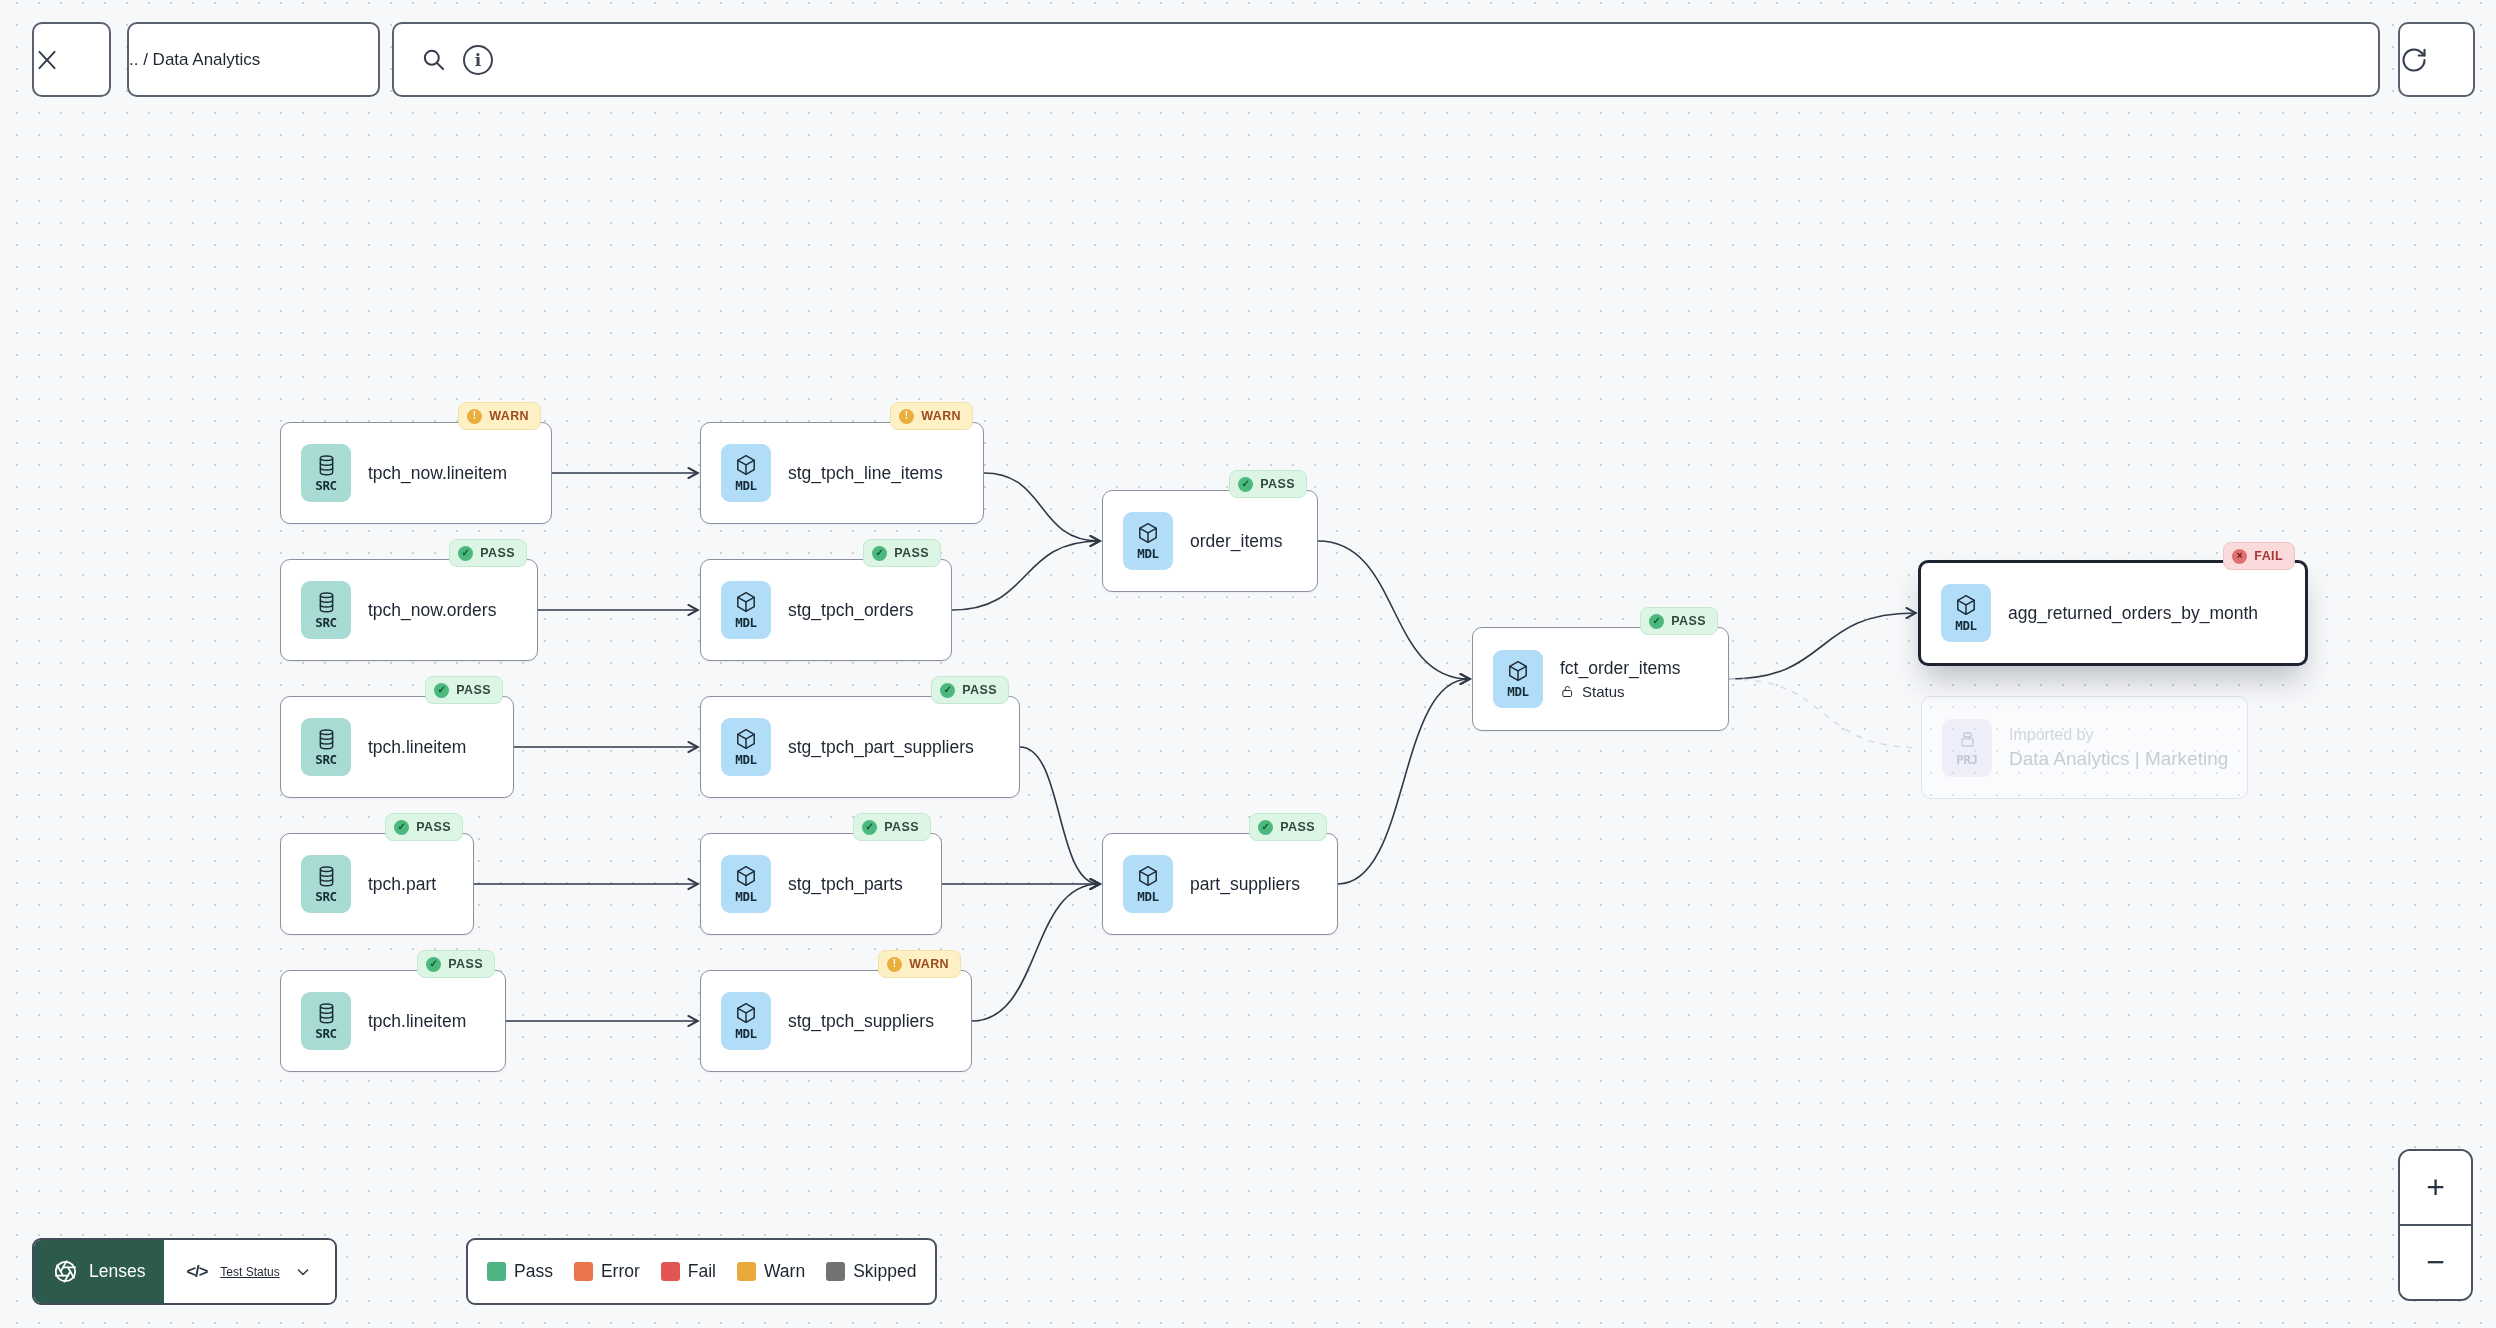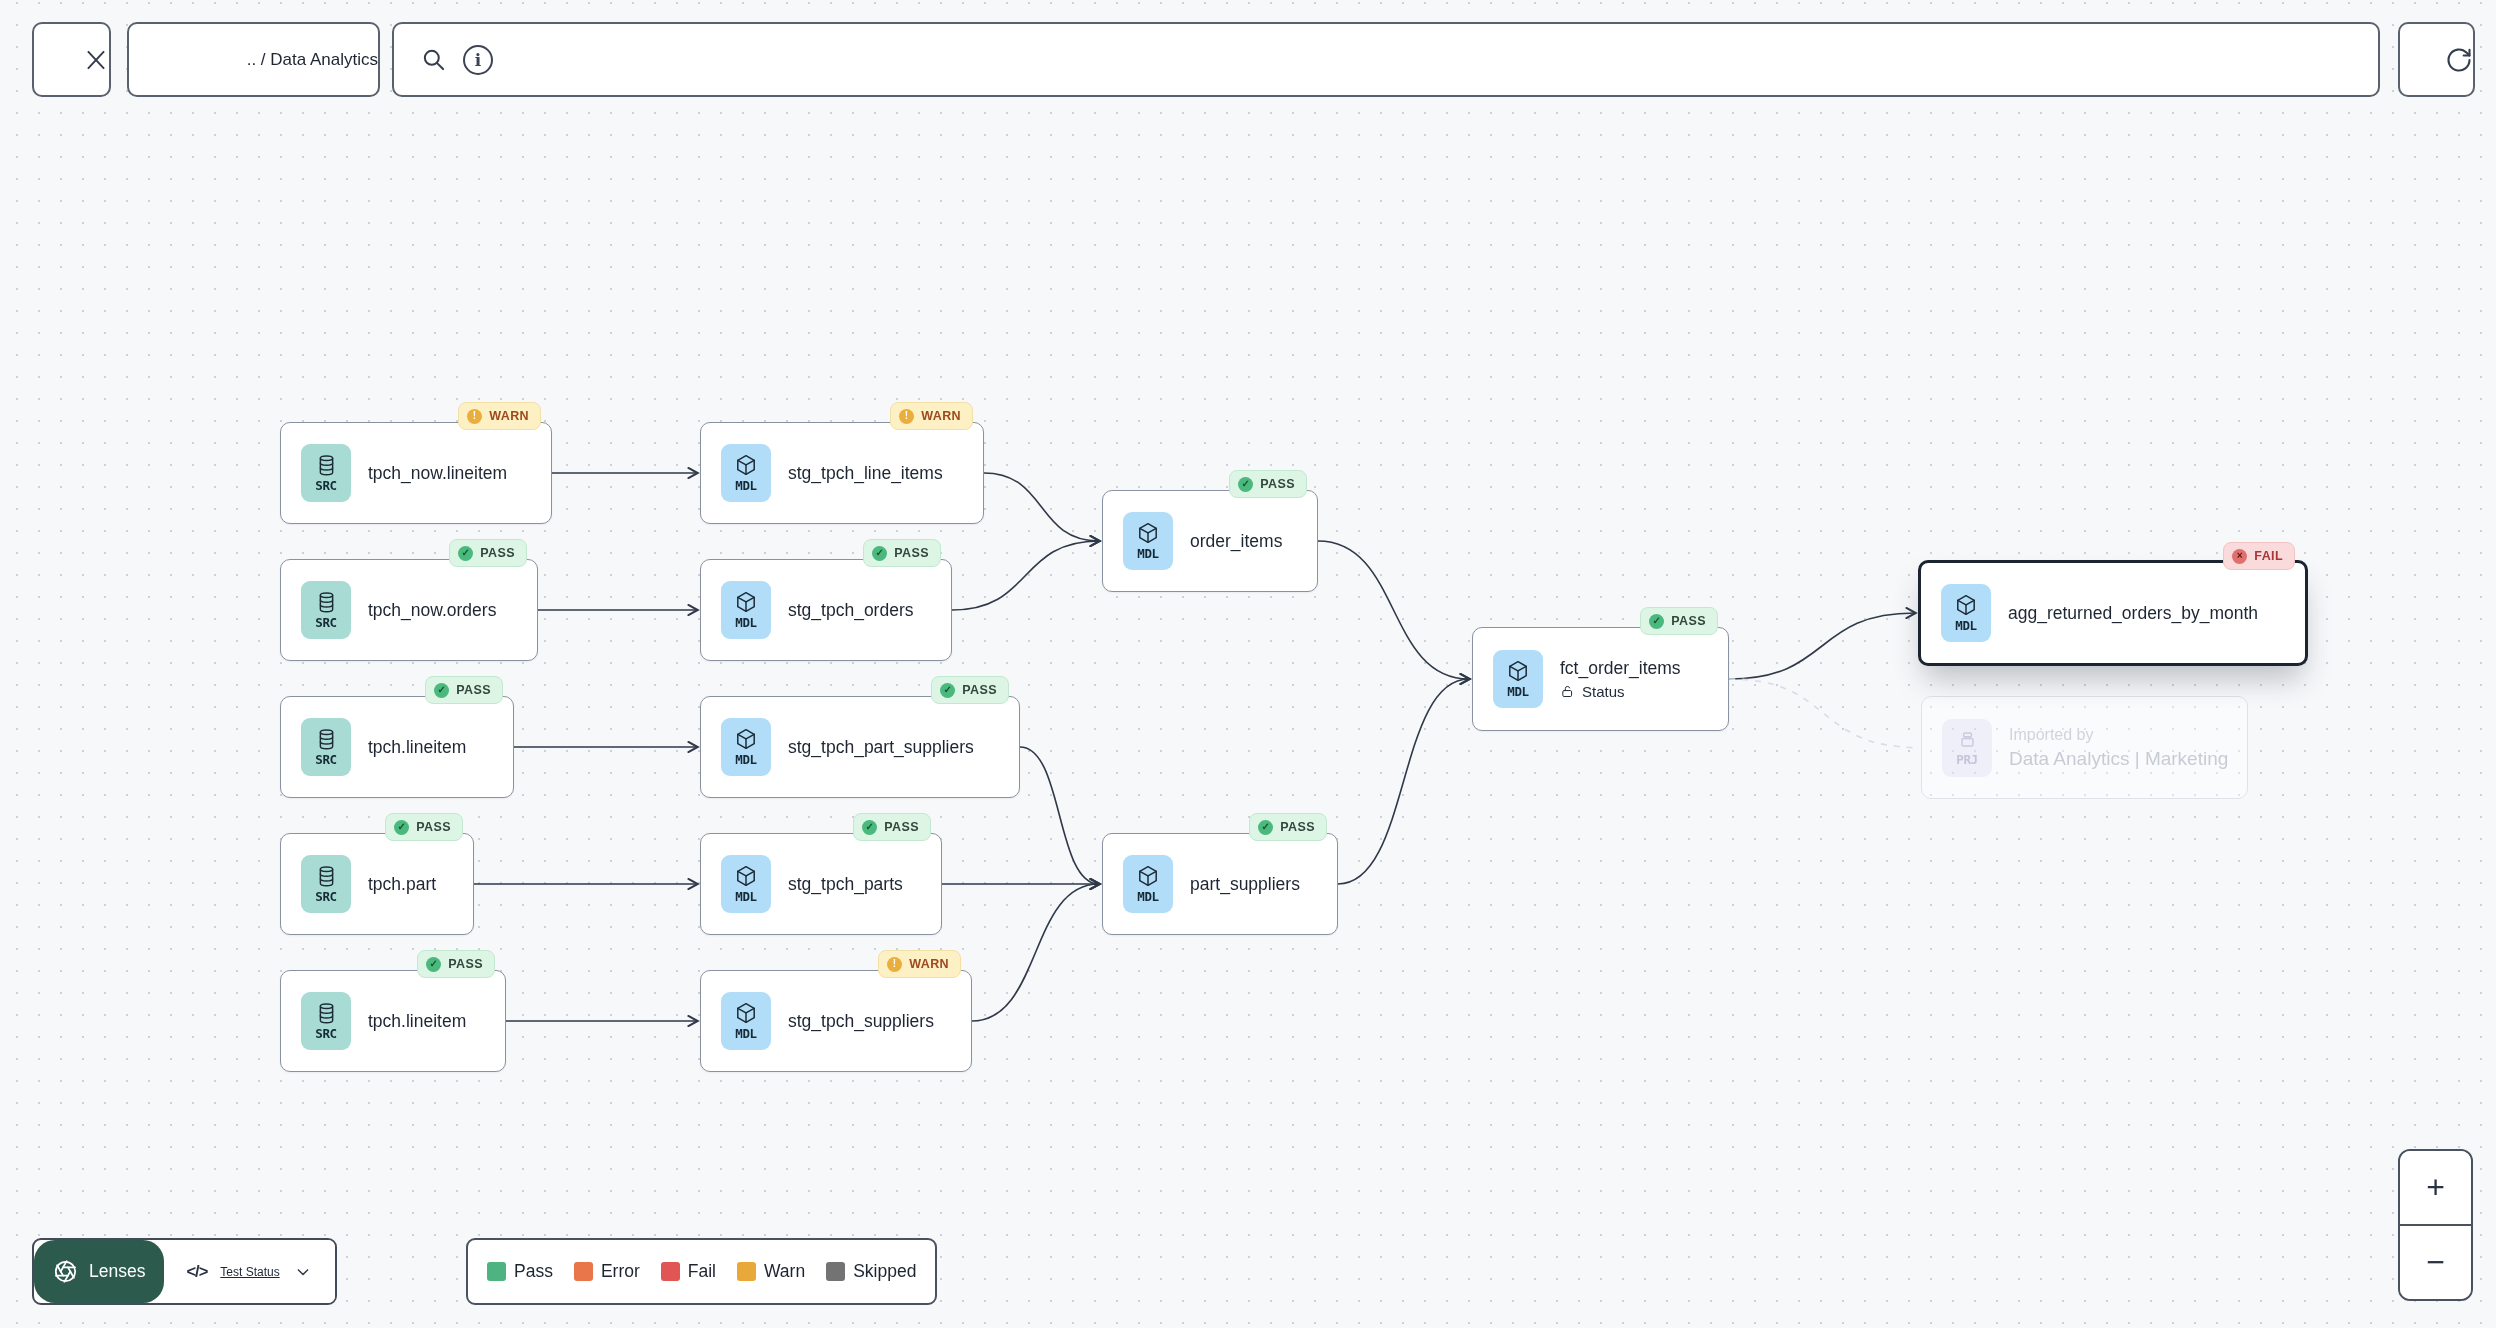--- a/index.html
+++ b/index.html
@@ -15,21 +15,21 @@
     background-color:#f7f8fa;
     background-image:radial-gradient(circle, #ccd0d9 1.3px, transparent 1.5px);
     background-size:22px 22px;
     background-position:6px 14px;
   }
   #edges{ position:absolute; inset:0; width:100%; height:100%; }
 
   
   .ctl{
     position:absolute; background:#fff; border:2px solid #59606e; border-radius:10px;
-    display:flex; align-items:center; justify-content:flex-end;
+    display:flex; align-items:center; justify-content:flex-start;
   }
   #close-btn{ left:32px; top:22px; width:79px; height:75px; cursor:pointer; }
   #breadcrumb-btn{ left:127px; top:22px; width:253px; height:75px; font-size:17px; color:#1e2633; cursor:pointer; }
   #search-bar{ left:392px; top:22px; width:1988px; height:75px; justify-content:flex-start; padding:0 26px; }
   #search-bar .q-icon{ margin-right:16px; flex:0 0 auto; }
   #search-text{ font-size:17.5px; color:#1b2433; white-space:nowrap; flex:1 1 auto; }
   #info-icon{
     flex:0 0 auto; width:30px; height:30px; border:2px solid #3c4454; border-radius:50%;
     display:flex; align-items:center; justify-content:center;
     font-family:"DejaVu Serif", serif; font-size:17px; font-weight:600; color:#3c4454;
@@ -86,21 +86,21 @@
   .badge-FAIL .dot{ background:#e07070; color:#5e1414; }
 
   
   #lens-control{
     position:absolute; left:32px; bottom:23px; height:67px;
     border:2px solid #434b58; border-radius:9px; overflow:hidden;
     display:flex; background:#fff; z-index:4;
   }
   #lenses-btn{
     background:#2c5a4c; color:#fff; display:flex; align-items:center; gap:11px;
-    padding:0 19px; font-size:17.5px; cursor:pointer;border-radius:21px;
+    padding:0 19px; font-size:17.5px; cursor:pointer;
   }
   #lenses-btn svg{ stroke:#fff; fill:none; stroke-width:1.7; stroke-linecap:round; }
   #lens-selector{
     display:flex; align-items:center; gap:13px; padding:0 22px; background:#fff; cursor:pointer;
   }
   #code-glyph{ font-size:16.5px; font-weight:bold; color:#2a3342; letter-spacing:-1px; }
   #lens-selector-label{ font-size:12px; color:#1e2633;text-decoration:underline; }
   #legend{
     position:absolute; left:466px; bottom:23px; height:67px;
     border:2px solid #4a5260; border-radius:9px; background:#fff;

